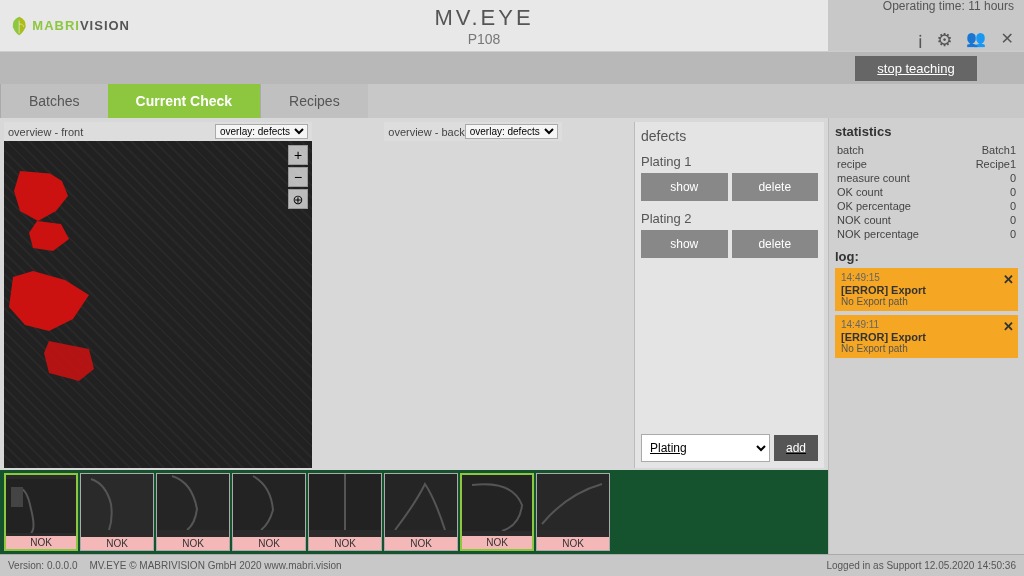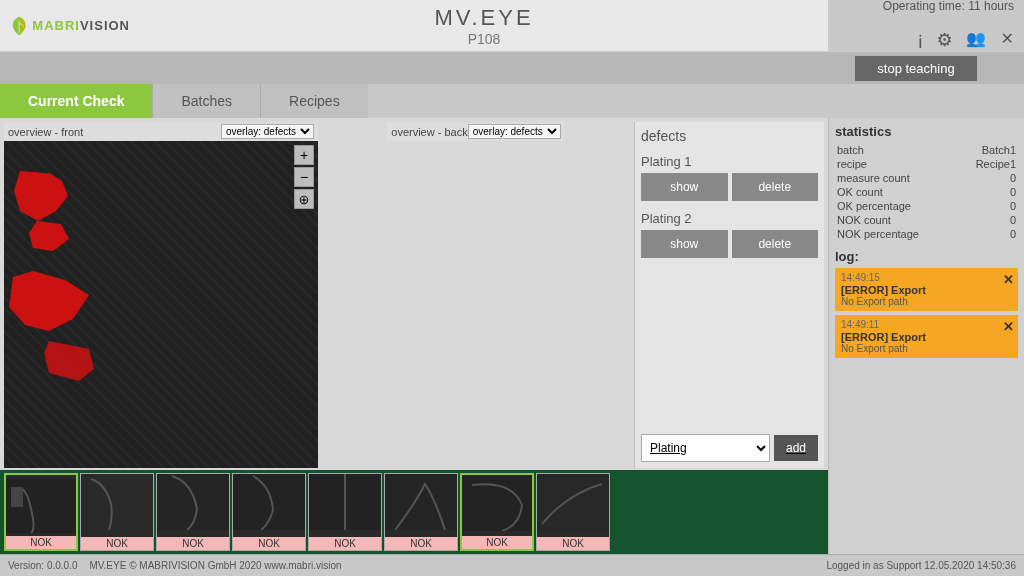--- a/index.html
+++ b/index.html
@@ -39,44 +39,44 @@
         <span style="font-size:18px; color:#555; cursor:pointer;">ℹ</span>
         <span style="font-size:18px; color:#555; cursor:pointer;">⚙</span>
         <span style="font-size:16px; color:#555; cursor:pointer;">👥</span>
         <span style="font-size:16px; color:#555; cursor:pointer;">✕</span>
       </div>
     </div>
   </div>
 
   <div style="display:flex; justify-content:flex-end; background:#b8b8b8; height:32px; align-items:center; padding-right:10px;">
     <div style="width:196px; display:flex; justify-content:center;">
-      <button style="background:#666; color:white; border:none; padding:5px 22px; font-size:13px; cursor:pointer;">stop teaching</button>
+      <button style="background:#666; color:white; border:none; padding:5px 22px; font-size:13px; cursor:pointer;text-decoration:underline;">stop teaching</button>
     </div>
   </div>
 
   <div style="display:flex; height:34px; background:#c8c8c8;">
     <div style="flex:1; display:flex;">
+      <div style="padding:0 28px; display:flex; align-items:center; background:#c0c0c0; color:#555; font-size:14px; cursor:pointer; border-left:1px solid #aaa;">
+        <span>Batches</span>
+      </div>
       <div style="padding:0 28px; display:flex; align-items:center; background:#8dc63f; color:white; font-size:14px; font-weight:bold; cursor:pointer;">
         <span>Current Check</span>
       </div>
       <div style="padding:0 28px; display:flex; align-items:center; background:#c0c0c0; color:#555; font-size:14px; cursor:pointer; border-left:1px solid #aaa;">
-        <span>Batches</span>
-      </div>
-      <div style="padding:0 28px; display:flex; align-items:center; background:#c0c0c0; color:#555; font-size:14px; cursor:pointer; border-left:1px solid #aaa;">
         <span>Recipes</span>
       </div>
     </div>
     <div style="width:196px; background:#c8c8c8;"></div>
   </div>
 
   <div class="content-row" style="flex:1; display:flex; overflow:hidden;">
 
     <div style="flex:1; display:flex; flex-direction:column; background:#d8d8d8;">
 
-      <div style="flex:1; display:flex; gap:1px; padding:4px 4px 2px 4px; min-height:0;">
+      <div style="flex:1; display:flex; gap:7px; padding:4px 4px 2px 4px; min-height:0;">
 
         <div style="flex:1; display:flex; flex-direction:column;">
           <div style="display:flex; justify-content:space-between; align-items:center; font-size:11px; color:#444; padding:2px 4px; background:#ddd;">
             <span>overview - front</span>
             <select style="font-size:10px; border:1px solid #aaa; background:#f5f5f5;">
               <option>overlay: defects</option>
             </select>
           </div>
           <div style="flex:1; background:#1a1a1a; position:relative; overflow:hidden;">
 

